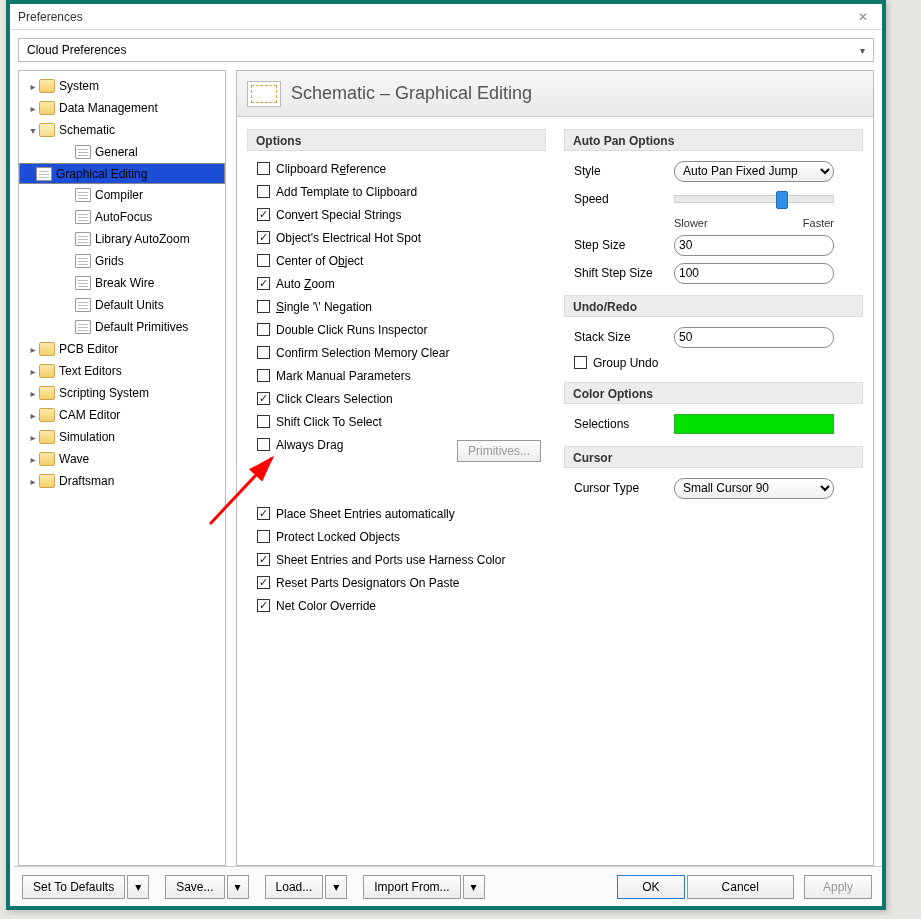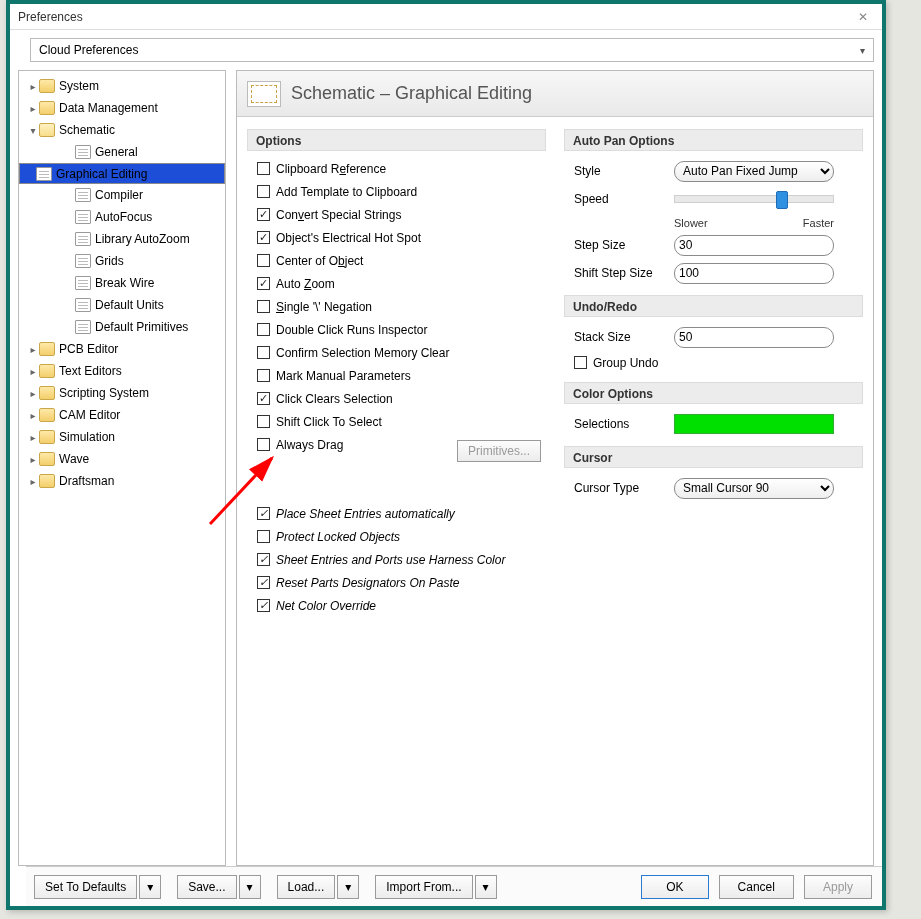--- a/index.html
+++ b/index.html
@@ -2,21 +2,21 @@
 <html><head>
 <meta charset="utf-8">
 <style>
   html,body{margin:0;padding:0;font-family:"Segoe UI",Tahoma,sans-serif;font-size:12px;color:#000;background:#f0f0f0;}
   *{box-sizing:border-box;}
 
   .backdrop{width:921px;height:919px;background:#e6e6e0;position:relative;}
   .dialog{position:absolute;top:0;left:6px;width:880px;height:910px;background:#fff;border:4px solid #0f766e;box-shadow:2px 2px 6px rgba(0,0,0,.2);}
   .titlebar{height:26px;line-height:26px;padding:0 8px;font-size:12px;color:#333;display:flex;justify-content:space-between;border-bottom:1px solid #ddd;}
   .titlebar .closex{width:22px;text-align:center;color:#888;}
-  .cloudbar{margin:8px 8px 0 20px;height:24px;border:1px solid #bbb;background:#fff;display:flex;align-items:center;justify-content:space-between;padding:0 8px;}
+  .cloudbar{margin:8px 8px 0 8px;height:24px;border:1px solid #bbb;background:#fff;display:flex;align-items:center;justify-content:space-between;padding:0 8px;}
   .cloudbar .dd{color:#555;font-size:10px;}
 
   .body{position:absolute;top:66px;bottom:40px;left:8px;right:8px;display:flex;}
   .tree{width:208px;border:1px solid #bbb;background:#fff;overflow:auto;padding:4px 0;}
   .tnode{display:flex;align-items:center;height:22px;white-space:nowrap;}
   .tnode .twist{width:12px;text-align:center;color:#666;font-size:10px;}
   .tnode .ficon{width:16px;height:14px;margin-right:4px;display:inline-block;}
   .folder{background:linear-gradient(#ffe9a8,#f3cf6b);border:1px solid #caa84a;border-radius:2px;}
   .folder.open{background:linear-gradient(#fff1c2,#f7dd8a);}
   .sheet{background:#fff;border:1px solid #999;border-radius:1px;position:relative;}
@@ -48,21 +48,21 @@
   .sel.wide,.inp.wide{width:160px;border-radius:10px;}
   .btn{height:22px;border:1px solid #9a9a9a;background:linear-gradient(#fdfdfd,#ececec);padding:0 10px;font:inherit;}
   .btn.dis{color:#9a9a9a;}
   .swatch{width:160px;height:20px;border:1px solid #3a3;background:#00e000;}
   .slider{width:160px;height:8px;background:#e9e9e9;border:1px solid #cfcfcf;position:relative;}
   .slider .thumb{position:absolute;top:-5px;width:12px;height:18px;background:#2f8fe0;border:1px solid #1e6bb8;border-radius:2px;}
   .sliderlabels{width:160px;display:flex;justify-content:space-between;color:#333;font-size:11px;margin-top:2px;}
 
   .primbtn{position:relative;left:200px;top:-24px;}
 
-  .footer{position:absolute;bottom:0;left:16px;right:0;height:40px;border-top:1px solid #ccc;display:flex;align-items:center;padding:0 8px;background:#fbfbfb;}
+  .footer{position:absolute;bottom:0;left:4px;right:0;height:40px;border-top:1px solid #ccc;display:flex;align-items:center;padding:0 8px;background:#fbfbfb;}
   .footer .fbtn{height:24px;border:1px solid #9a9a9a;background:linear-gradient(#fdfdfd,#ececec);padding:0 10px;font:inherit;margin-right:2px;display:inline-flex;align-items:center;}
   .footer .combo{display:inline-flex;margin-right:14px;}
   .footer .combo .dd{width:16px;justify-content:center;}
   .footer .spacer{flex:1;}
   .footer .ok{border:1px solid #2a7ad1;padding:0 24px;}
   .footer .dis{color:#9a9a9a;}
 
   
   .arrow{position:absolute;pointer-events:none;}
   .arrow svg{overflow:visible;}
@@ -243,21 +243,21 @@
                   <span>Shift Click To Select</span>
                 </div>
                 <div class="chk">
                   <span class="box"></span>
                   <span>Always Drag</span>
                 </div>
               </div>
             <div class="secbody" style="position:relative;">
               <button class="btn dis primbtn">Primitives...</button>
             </div>
-            <div class="secbody" id="opts2" style="padding-top:14px;font-style:italic;">
+            <div class="secbody" id="opts2" style="padding-top:14px;">
                 <div class="chk">
                   <span class="box checked"></span>
                   <span>Place Sheet Entries automatically</span>
                 </div>
                 <div class="chk">
                   <span class="box"></span>
                   <span>Protect Locked Objects</span>
                 </div>
                 <div class="chk">
                   <span class="box checked"></span>
@@ -348,21 +348,21 @@
       <span class="combo">
           <button class="fbtn">Load...</button>
           <button class="fbtn dd">▾</button>
         </span>
       <span class="combo">
           <button class="fbtn">Import From...</button>
           <button class="fbtn dd">▾</button>
         </span>
       <span class="spacer"></span>
       <button class="fbtn ok">OK</button>
-      <button class="fbtn" style="margin-left:8px;padding:0 18px">Cancel</button>
+      <button class="fbtn" style="margin-left:0;padding:0 34px">Cancel</button>
       <button class="fbtn dis" style="margin-left:8px;padding:0 18px">Apply</button>
     </div>
 
     <div class="arrow" style="left:190px;top:440px;">
       <svg width="90" height="90">
         <defs>
             <marker id="ah" markerWidth="10" markerHeight="10" refX="8" refY="3" orient="auto">
           <path d="M0,0 L9,3 L0,6 Z" fill="#ff0000"></path>
             </marker>
           </defs>

